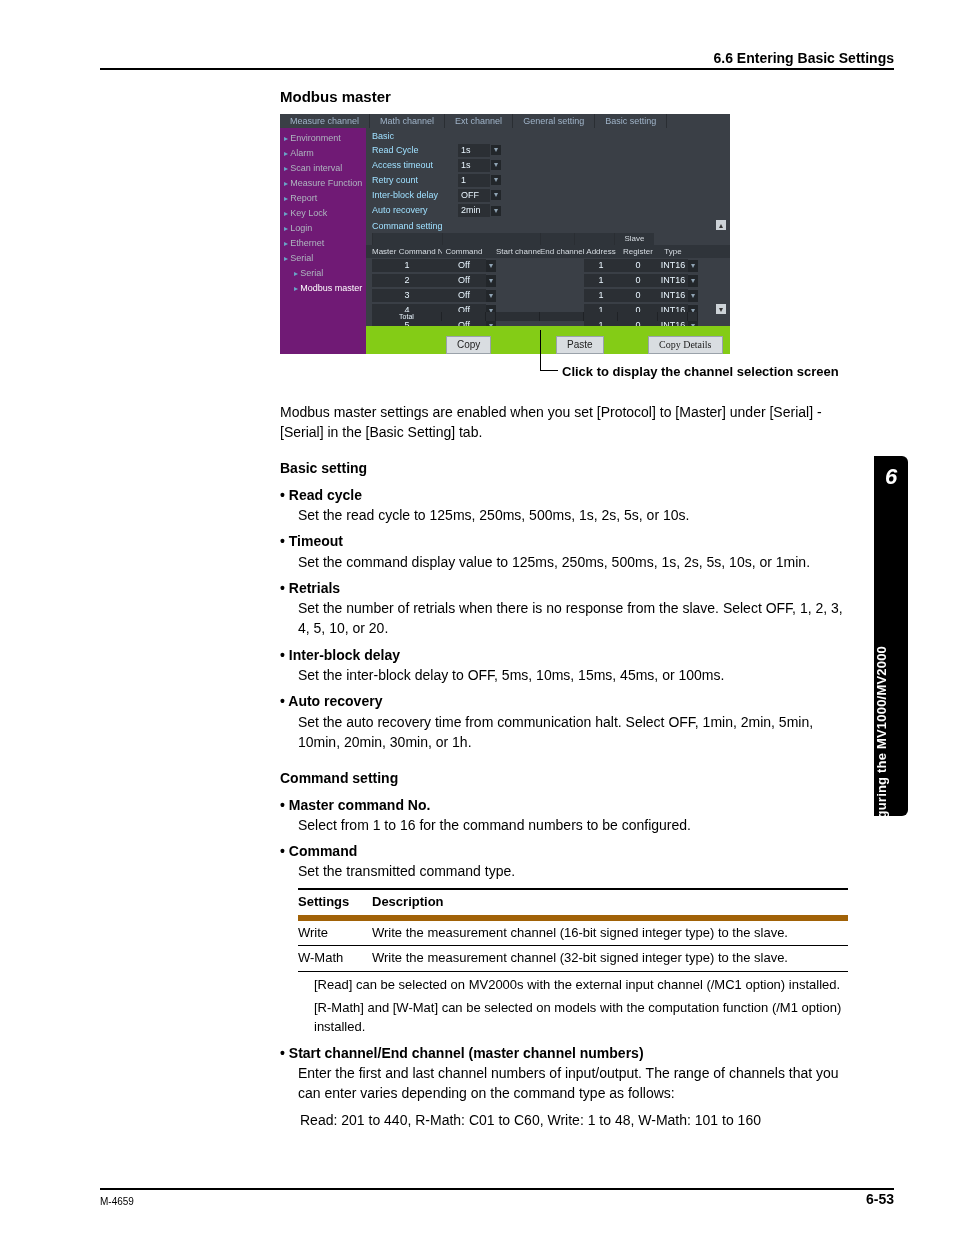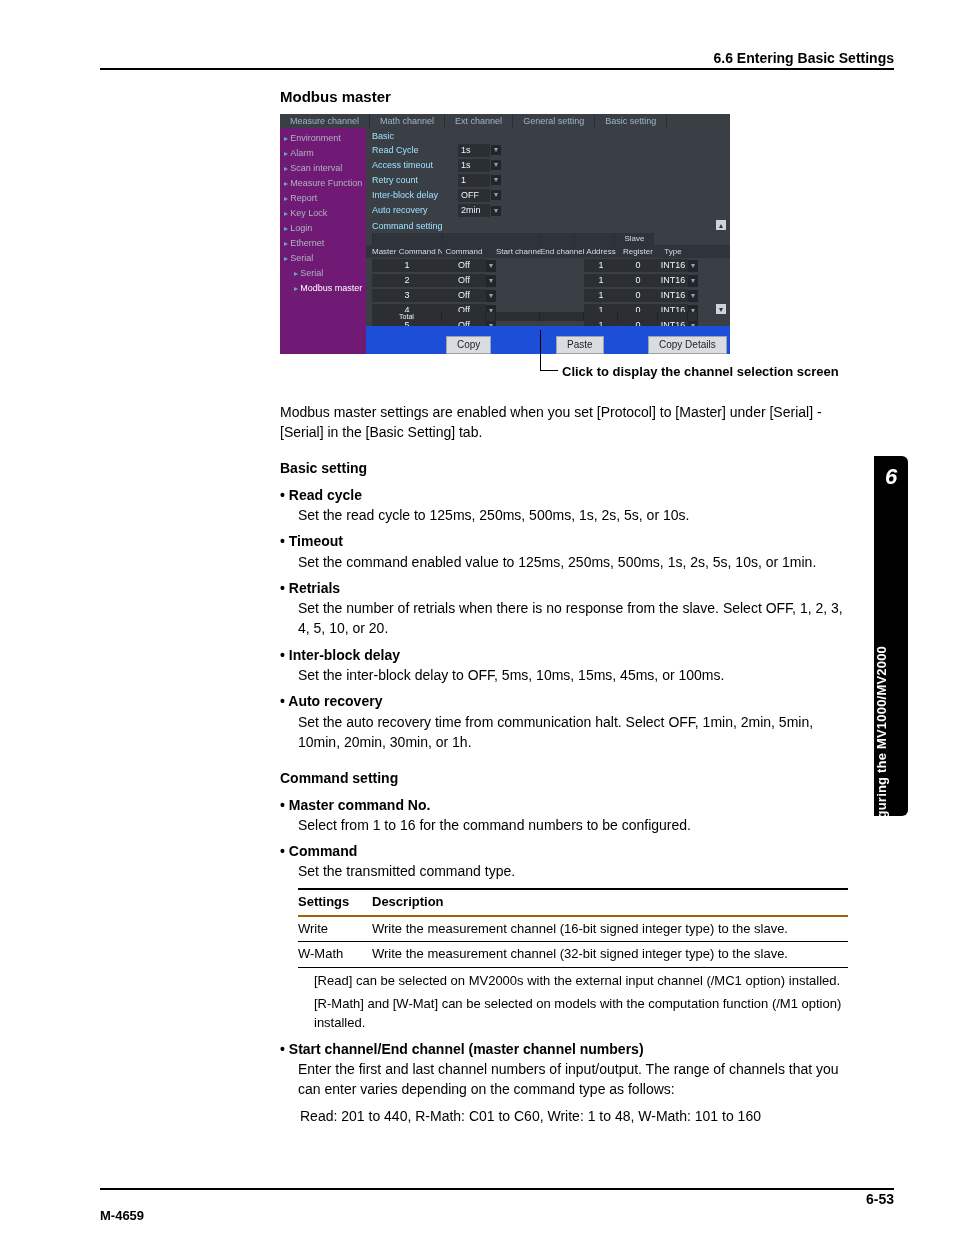--- a/index.html
+++ b/index.html
@@ -6,22 +6,22 @@
                font-family: Arial, Helvetica, sans-serif; }
   .page { position: relative; width: 954px; height: 1235px; margin: 0 auto; }
 
   .hr-top { position: absolute; left: 100px; right: 60px; top: 68px;
             border-top: 2px solid #000; }
   .hr-bottom { position: absolute; left: 100px; right: 60px; bottom: 45px;
                border-top: 2px solid #000; }
 
   .header-right { position: absolute; right: 60px; top: 50px;
                   font-size: 14px; font-weight: bold; margin-left: 9px; }
-  .footer-left  { position: absolute; left: 100px; bottom: 12px;
-                  font-size: 13px; font-weight: bold; }
+  .footer-left  { position: absolute; left: 100px; bottom: 28px;
+                  font-size: 10px; font-weight: normal; }
   .footer-right { position: absolute; right: 60px; bottom: 28px;
                   font-size: 14px; font-weight: bold; }
 
   .side-tab { position: absolute; right: 46px; top: 456px; width: 34px;
               height: 360px; background: #000; border-radius: 0 6px 6px 0; }
   .side-tab .chapter { position: absolute; left: 0; right: 0; top: 8px;
                        text-align: center; color: #fff; font-size: 22px;
                        font-weight: bold; font-style: italic; }
   .side-tab .vert { position: absolute; left: 0; top: 190px; color: #fff;
                     font-size: 13px; font-weight: bold; white-space: nowrap;
@@ -67,54 +67,54 @@
   .ss-tblhead { background: #2f343a; color: #d7dde3; }
   .ss-tblhead span { text-align: center; font-size: 8px; white-space: nowrap; overflow: hidden; }
   .ss-tblrow span { text-align: center; }
   .ss-tblrow .vcell { background: #2b2f34; color: #eaf6ff; }
   .ss-tblrow .dd   { background: #22262a; color: #8fa3b3; font-size: 8px; }
   .ss-slave { display: grid; grid-template-columns: 70px 98px 34px 40px 40px;
               padding: 0 6px; }
   .ss-slave span { background: #2f343a; text-align: center; color: #d7dde3;
                    font-size: 8px; border-left: 1px solid #2a2e33; }
   .ss-copy { position: absolute; left: 0; right: 0; bottom: 0; height: 28px;
-             background: #1d4ed8; }
+             background: #84cc16; }
   .ss-copy .total { position: absolute; left: 6px; top: -14px; width: 340px;
                     display: grid;
                     grid-template-columns: 70px 44px 10px 44px 44px 34px 40px 30px 10px;
                     }
   .ss-copy .total span { background: #2b2f34; color: #eaf6ff; height: 9px;
                          font-size: 7px; text-align: center;
                          border-right: 1px solid #1f2226; }
   .ss-copy .btn { position: absolute; top: 10px; background: #d9dde1;
                   color: #222; border: 1px solid #9aa2aa; font-size: 10px;
                   padding: 1px 10px; }
   .ss-copy .b1 { left: 80px; }
   .ss-copy .b2 { left: 190px; }
-  .ss-copy .b3 { left: 282px; }
+  .ss-copy .b3 { left: 282px; font-family: Liberation Serif, serif; }
   .ss-ar-up { position: absolute; right: 4px; top: 92px; width: 10px;
               height: 10px; background: #cdd3d8; color: #333; font-size: 8px;
               text-align: center; }
   .ss-ar-dn { position: absolute; right: 4px; top: 176px; width: 10px;
               height: 10px; background: #cdd3d8; color: #333; font-size: 8px;
               text-align: center; }
 
   .callout { position: relative; height: 34px; }
   .callout .line-v { position: absolute; left: 260px; top: -30px; width: 1px;
                      height: 40px; background: #000; }
   .callout .line-h { position: absolute; left: 260px; top: 10px; height: 1px;
                      width: 18px; background: #000; }
   .callout .txt { position: absolute; left: 282px; top: 3px; font-size: 13px;
                   font-weight: bold; white-space: nowrap; }
 
   .cmd-table { width: 550px; margin: 4px 0 0 18px; border-collapse: collapse;
                font-size: 13px; }
   .cmd-table th, .cmd-table td { text-align: left; padding: 3px 4px 3px 0;
                                  vertical-align: top; }
-  .cmd-table th { border-top: 2px solid #000; border-bottom: 2px solid #a16207;
+  .cmd-table th { border-top: 2px solid #000; border-bottom: 6px solid #a16207;
                   font-weight: bold; }
   .cmd-table tbody tr td { border-bottom: 1px solid #000; }
   .cmd-table .c1 { width: 70px; }
   .notes { margin: 4px 0 0 34px; font-size: 13px; }
   .channels-line { margin: 4px 0 0 20px; }
 </style>
 </head>
 <body>
 <div class="page">
 
@@ -289,21 +289,21 @@
       <div class="line-v"></div>
       <div class="line-h"></div>
       <div class="txt">Click to display the channel selection screen</div>
     </div>
 
     <p class="intro">Modbus master settings are enabled when you set [Protocol] to [Master] under [Serial] - [Serial] in the [Basic Setting] tab.</p>
 
     <h4>Basic setting</h4>
     <ul class="bullets" id="basic-list">
         <li><span class="bt">Read cycle</span><span class="bd">Set the read cycle to 125ms, 250ms, 500ms, 1s, 2s, 5s, or 10s.</span></li>
-        <li><span class="bt">Timeout</span><span class="bd">Set the command enabled value to 125ms, 250ms, 500ms, 1s, 2s, 5s, 10s, or 1min.</span></li>
+        <li><span class="bt">Timeout</span><span class="bd">Set the command display value to 125ms, 250ms, 500ms, 1s, 2s, 5s, 10s, or 1min.</span></li>
         <li><span class="bt">Retrials</span><span class="bd">Set the number of retrials when there is no response from the slave.  Select OFF, 1, 2, 3, 4, 5, 10, or 20.</span></li>
         <li><span class="bt">Inter-block delay</span><span class="bd">Set the inter-block delay to OFF, 5ms, 10ms, 15ms, 45ms, or 100ms.</span></li>
         <li><span class="bt">Auto recovery</span><span class="bd">Set the auto recovery time from communication halt.  Select OFF, 1min, 2min, 5min, 10min, 20min, 30min, or 1h.</span></li>
       </ul>
 
     <h4>Command setting</h4>
     <ul class="bullets" id="cmd-list">
         <li><span class="bt">Master command No.</span><span class="bd">Select from 1 to 16 for the command numbers to be configured.</span></li>
         <li><span class="bt">Command</span><span class="bd">Set the transmitted command type.</span></li>
       </ul>

